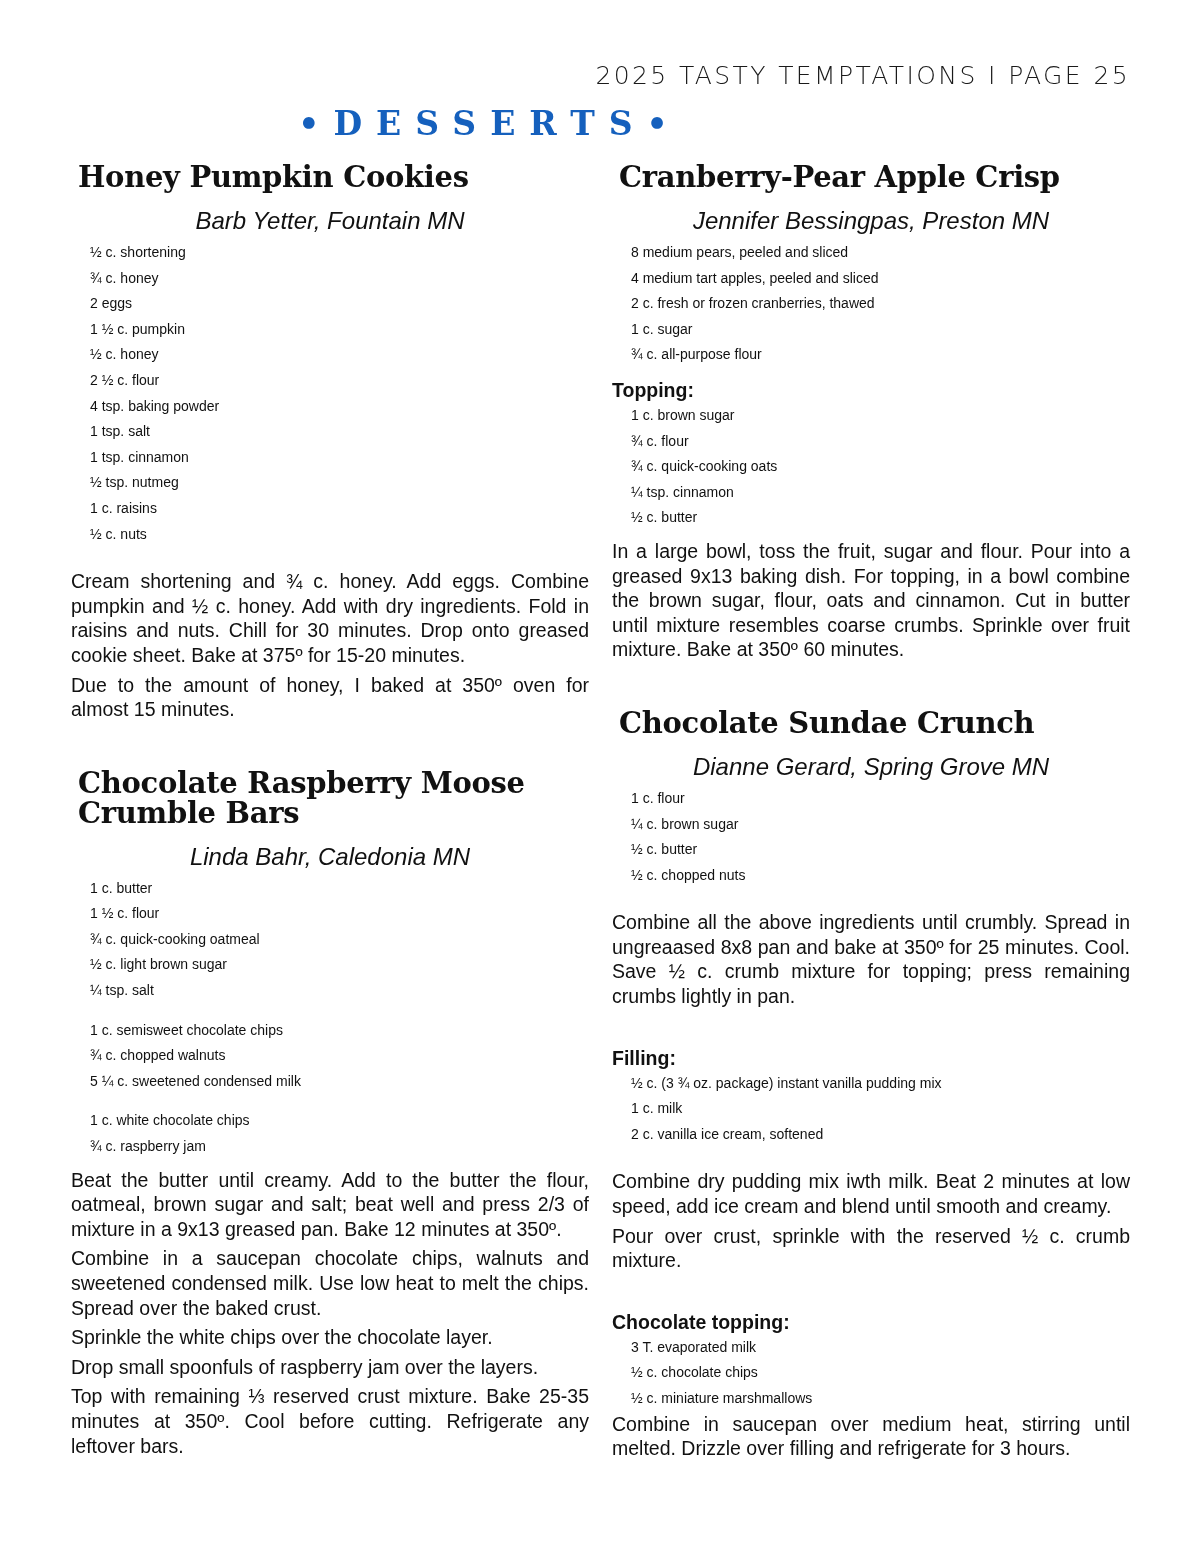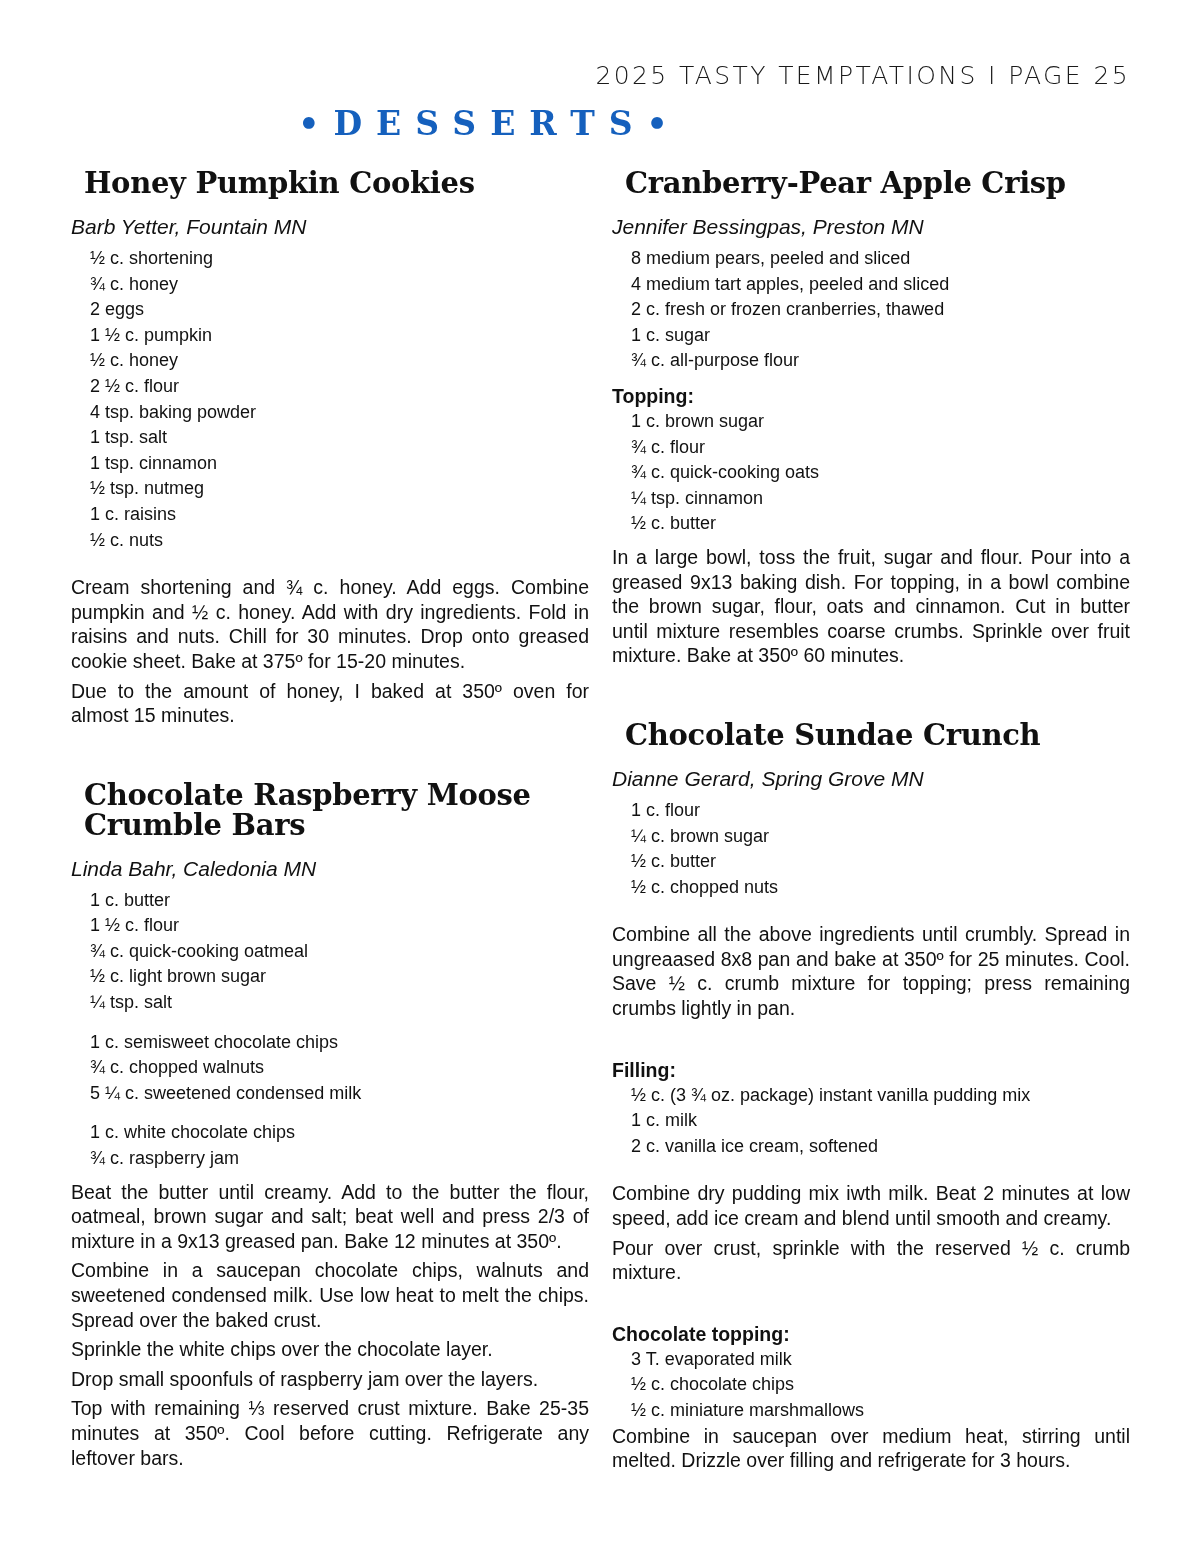--- a/index.html
+++ b/index.html
@@ -17,28 +17,28 @@
   .section-title {
     position: absolute; top: 104px; left: 0; width: 980px; text-align: center;
     font-family: "DejaVu Serif", serif; font-weight: bold;
     font-size: 33px; letter-spacing: 14px; color: #1560bd;
   }
   .col { position: absolute; top: 155px; }
   .col.left { left: 71px; width: 518px; }
   .col.right { left: 612px; width: 518px; }
   .recipe-title {
     font-family: "DejaVu Serif", serif; font-weight: bold;
-    font-size: 29px; line-height: 30px; margin: 13px; color: #111;
+    font-size: 29px; line-height: 30px; margin: 7px; color: #111;
     letter-spacing: -0.3px;
   }
   .byline {
-    font-style: italic; font-size: 21px; line-height: 26px; margin: 16px 0 6px 0;
+    font-style: italic; font-size: 24px; line-height: 26px; margin: 16px 0 6px 0; text-align: center;
   }
   ul.ing { list-style: none; margin: 0; padding: 0 0 0 19px; }
-  ul.ing li { font-size: 18px; line-height: 25.6px; }
+  ul.ing li { font-size: 14px; line-height: 25.6px; }
   .subhead { font-weight: bold; font-size: 19.5px; line-height: 25px; margin-top: 10px; }
   p.dir {
     font-size: 19.5px; line-height: 24.6px; margin: 0 0 5px 0; text-align: justify;
   }
   .gap8 { height: 8px; } .gap14 { height: 14px; } .gap22 { height: 22px; } .gap34 { height: 34px; }
 </style>
 </head>
 <body>
 
 <div class="header">2025 TASTY TEMPTATIONS  I  PAGE 25</div>

